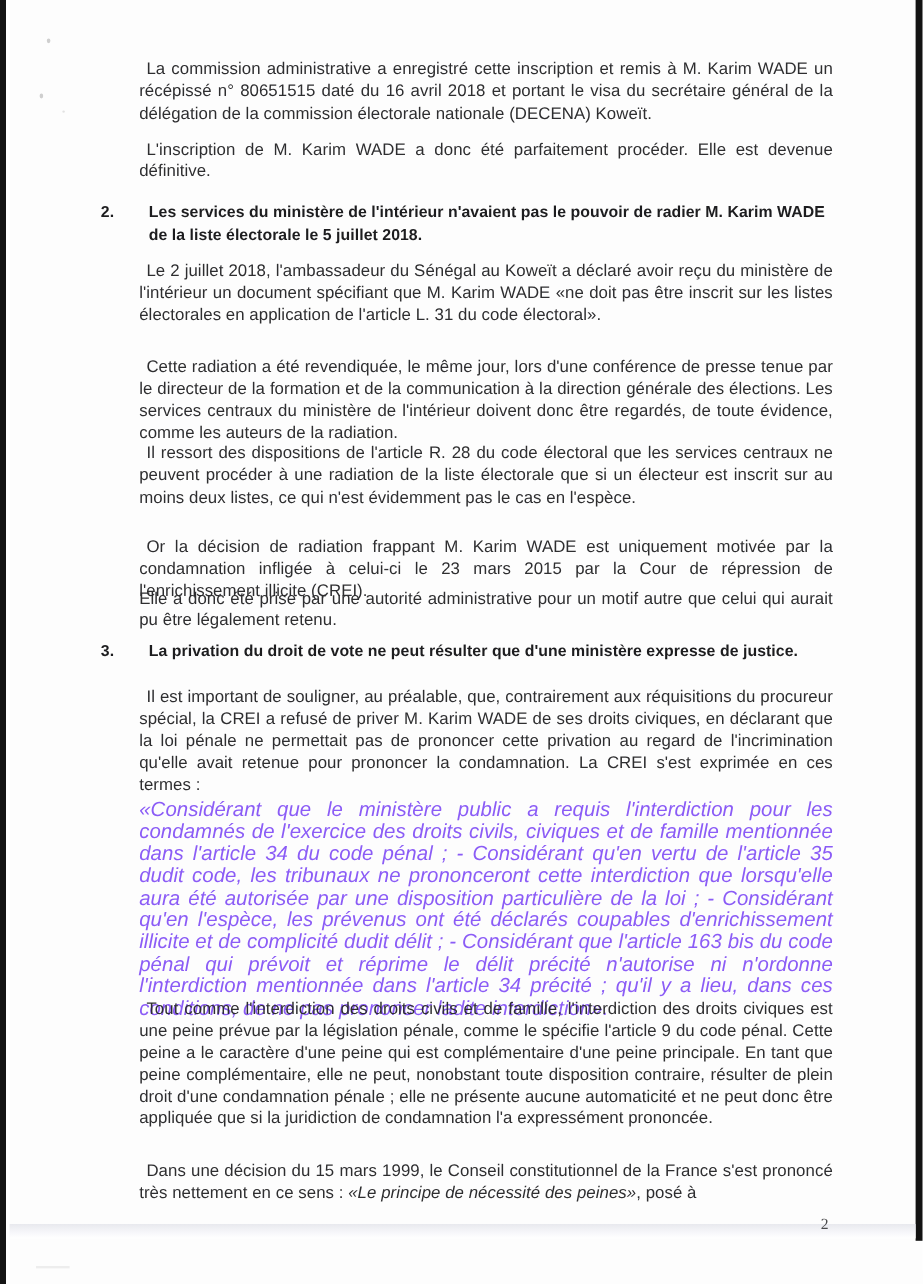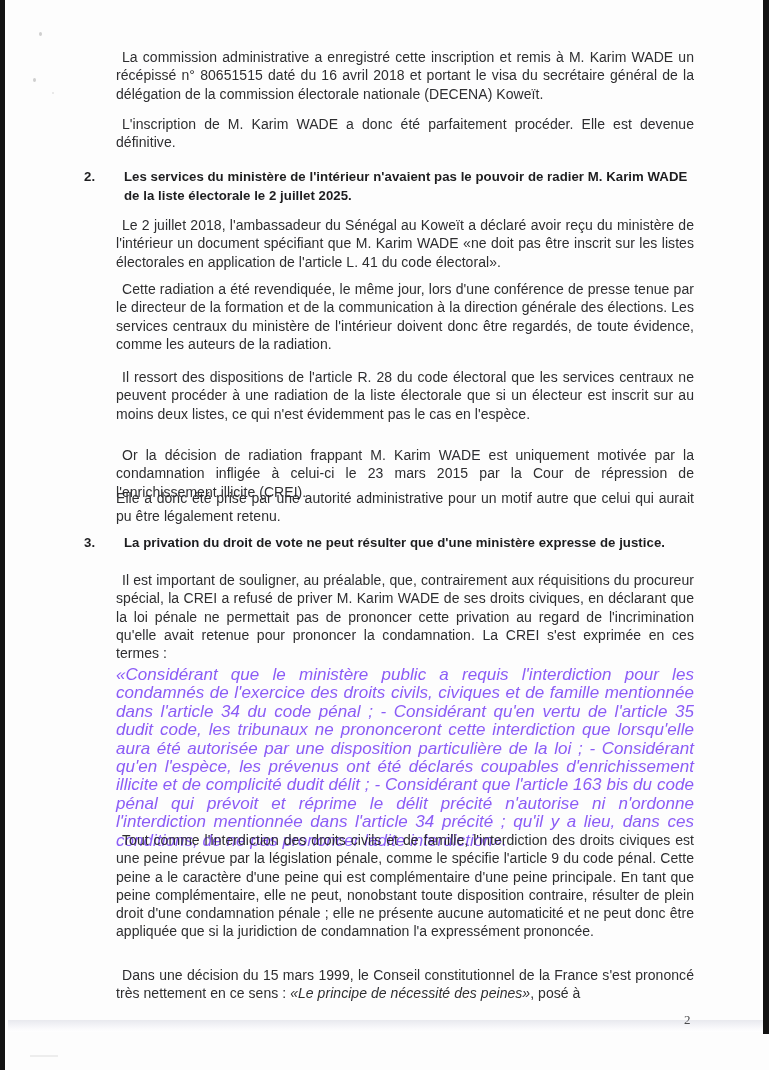--- a/index.html
+++ b/index.html
@@ -127,26 +127,26 @@
   <div class="speck s4"></div>
 
   <div class="content">
 
     <p class="body indent" style="top:48px;">La commission administrative a enregistré cette inscription et remis à M. Karim WADE un récépissé n° 80651515 daté du 16 avril 2018 et portant le visa du secrétaire général de la délégation de la commission électorale nationale (DECENA) Koweït.</p>
 
     <p class="body indent" style="top:115px;">L'inscription de M. Karim WADE a donc été parfaitement procéder. Elle est devenue définitive.</p>
 
     <div class="heading" style="top:167px;">
       <span class="num">2.</span>
-      <span class="htext">Les services du ministère de l'intérieur n'avaient pas le pouvoir de radier M. Karim WADE de la liste électorale le 2 juillet 2025.</span>
+      <span class="htext">Les services du ministère de l'intérieur n'avaient pas le pouvoir de radier M. Karim WADE de la liste électorale le 5 juillet 2018.</span>
     </div>
 
-    <p class="body indent" style="top:216px;">Le 2 juillet 2018, l'ambassadeur du Sénégal au Koweït a déclaré avoir reçu du ministère de l'intérieur un document spécifiant que M. Karim WADE «ne doit pas être inscrit sur les listes électorales en application de l'article L. 41 du code électoral».</p>
+    <p class="body indent" style="top:216px;">Le 2 juillet 2018, l'ambassadeur du Sénégal au Koweït a déclaré avoir reçu du ministère de l'intérieur un document spécifiant que M. Karim WADE «ne doit pas être inscrit sur les listes électorales en application de l'article L. 31 du code électoral».</p>
 
-    <p class="body indent" style="top:280px;">Cette radiation a été revendiquée, le même jour, lors d'une conférence de presse tenue par le directeur de la formation et de la communication à la direction générale des élections. Les services centraux du ministère de l'intérieur doivent donc être regardés, de toute évidence, comme les auteurs de la radiation.</p>
+    <p class="body indent" style="top:296px;">Cette radiation a été revendiquée, le même jour, lors d'une conférence de presse tenue par le directeur de la formation et de la communication à la direction générale des élections. Les services centraux du ministère de l'intérieur doivent donc être regardés, de toute évidence, comme les auteurs de la radiation.</p>
 
     <p class="body indent" style="top:368px;">Il ressort des dispositions de l'article R. 28 du code électoral que les services centraux ne peuvent procéder à une radiation de la liste électorale que si un électeur est inscrit sur au moins deux listes, ce qui n'est évidemment pas le cas en l'espèce.</p>
 
     <p class="body indent" style="top:446px;">Or la décision de radiation frappant M. Karim WADE est uniquement motivée par la condamnation infligée à celui-ci le 23 mars 2015 par la Cour de répression de l'enrichissement illicite (CREI).</p>
 
     <p class="body" style="top:489px;">Elle a donc été prise par une autorité administrative pour un motif autre que celui qui aurait pu être légalement retenu.</p>
 
     <div class="heading" style="top:533px;">
       <span class="num">3.</span>
       <span class="htext">La privation du droit de vote ne peut résulter que d'une ministère expresse de justice.</span>

